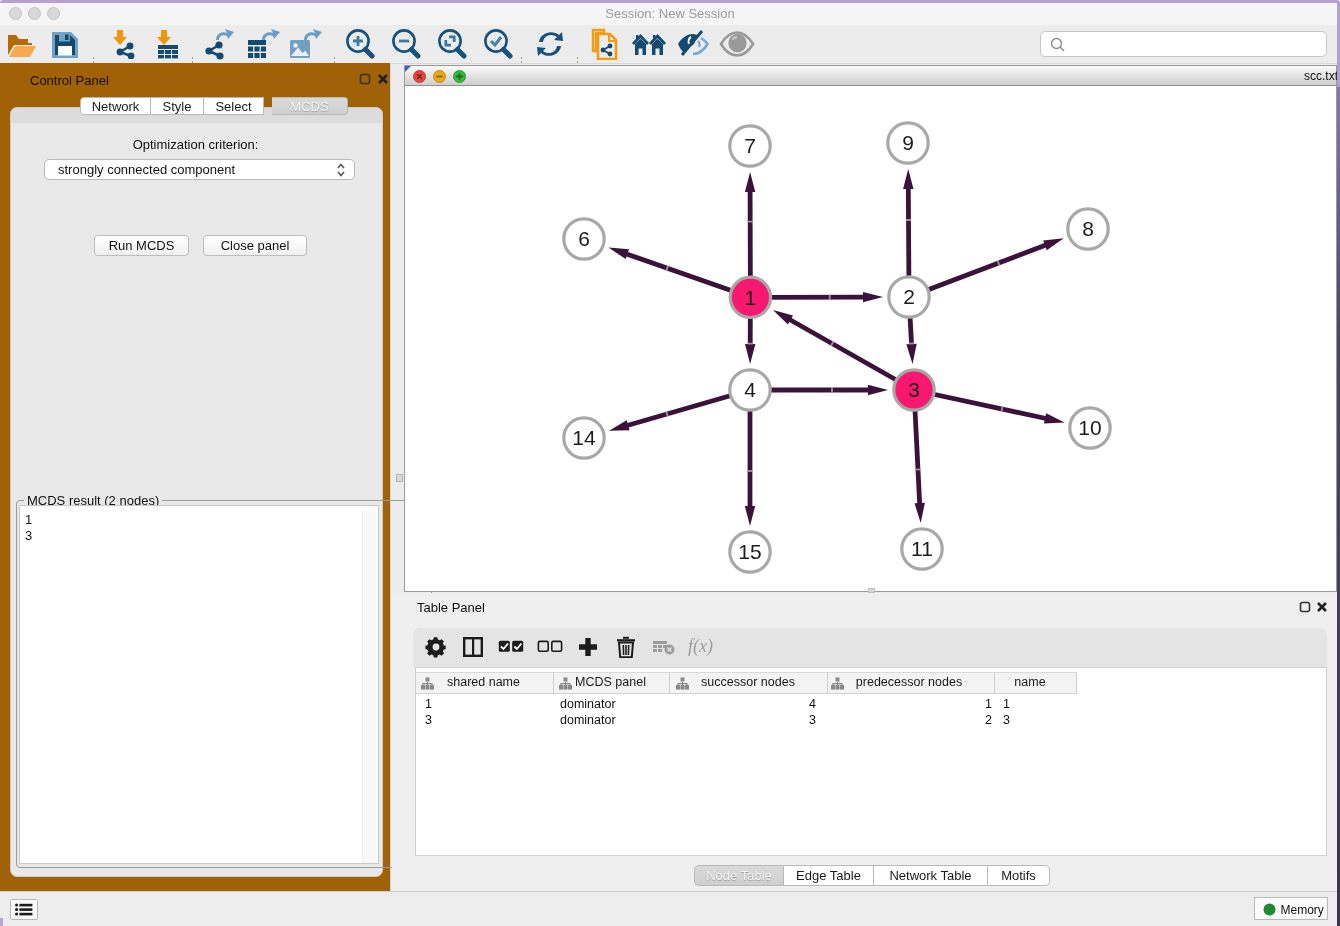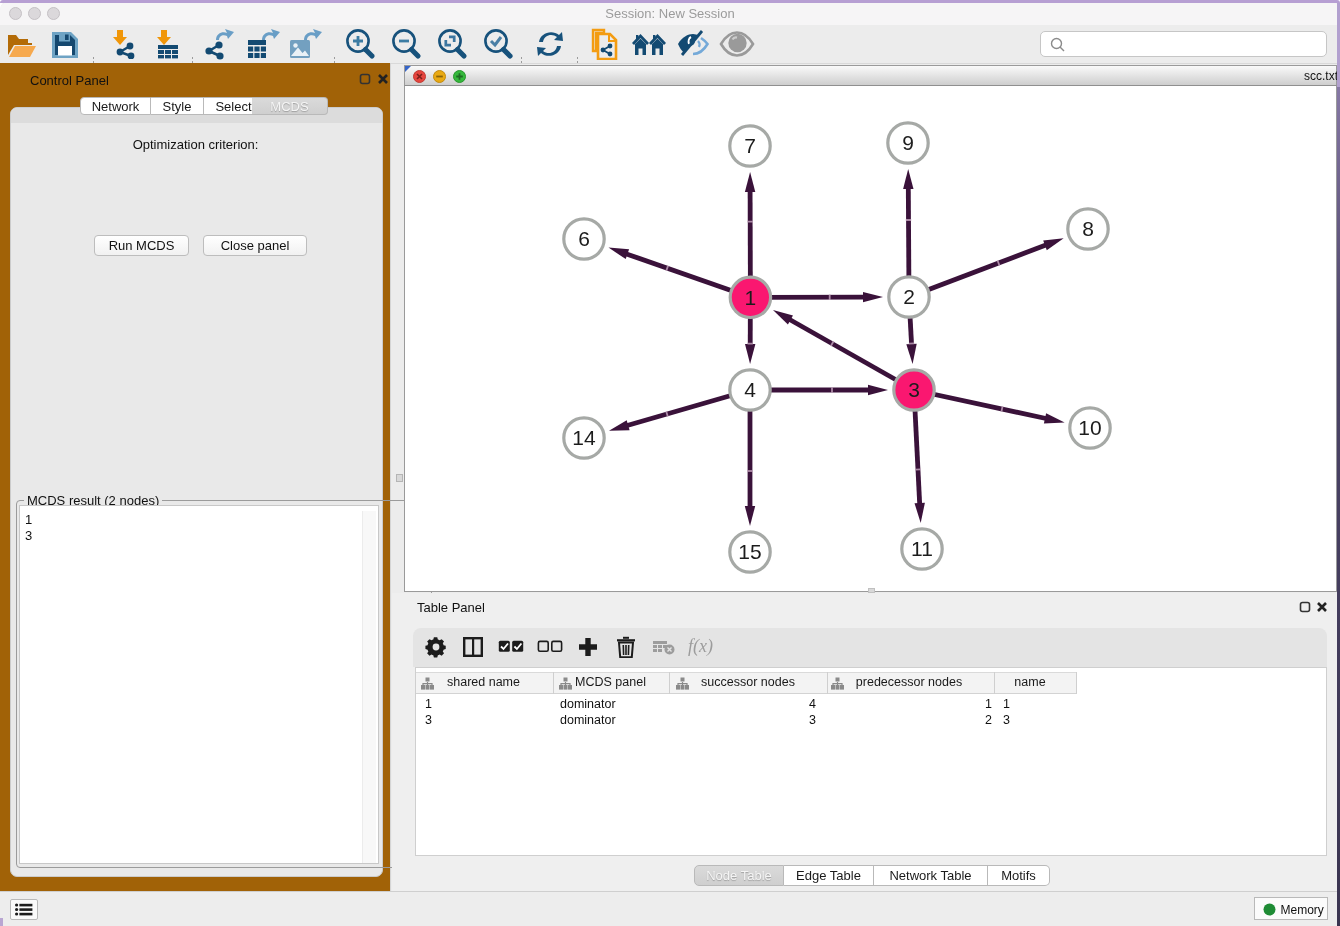--- a/index.html
+++ b/index.html
@@ -210,22 +210,28 @@
         <rect x="1.5" y="1.5" width="9" height="9" rx="2" fill="none" stroke="#333" stroke-width="1.6"></rect>
       </svg>
   <svg class="abs" style="left:377px;top:10px" width="12" height="12">
         <path d="M2 2 L10 10 M10 2 L2 10" stroke="#222" stroke-width="2.6"></path>
       </svg>
   <div id="cp-inner"></div>
   <div id="cp-band"></div>
   <div class="tab" style="left:80px;top:34px;width:71px;border-radius:4px 0 0 4px">Network</div>
   <div class="tab" style="left:151px;top:34px;width:53px;border-left:none">Style</div>
   <div class="tab" style="left:204px;top:34px;width:60px;border-left:none">Select</div>
-  <div class="tab tabsel" style="left:252px;top:34px;width:76px;border-left:none;border-radius:0 4px 4px 0">MCDS</div>
+  <div class="tab tabsel" style="left:272px;top:34px;width:76px;border-left:none;border-radius:0 4px 4px 0">MCDS</div>
   <div style="position:absolute;left:0;top:74px;width:391px;text-align:center;font-size:13px;color:#111">Optimization criterion:</div>
+  <div id="dropdown">strongly connected component
+    <svg width="10" height="14" style="position:absolute;right:8px;top:3px">
+          <path d="M2 5 L5 1.5 L8 5" fill="none" stroke="#555" stroke-width="1.6"></path>
+          <path d="M2 9 L5 12.5 L8 9" fill="none" stroke="#555" stroke-width="1.6"></path>
+        </svg>
+  </div>
   <div class="btn" style="left:94px;top:128px;width:95px">Run MCDS</div>
   <div class="btn" style="left:203px;top:128px;width:104px">Close panel</div>
   <div id="fieldset">
     <div id="legend">MCDS result (2 nodes)</div>
     <div id="resultbox">1<br>3<div id="sbar"></div></div>
   </div>
  </div>
  <div style="position:absolute;left:396px;top:474px;width:7px;height:8px;background:#d8d8d8;border:1px solid #b5b5b5"></div>
 
  <div id="netwin"></div>

